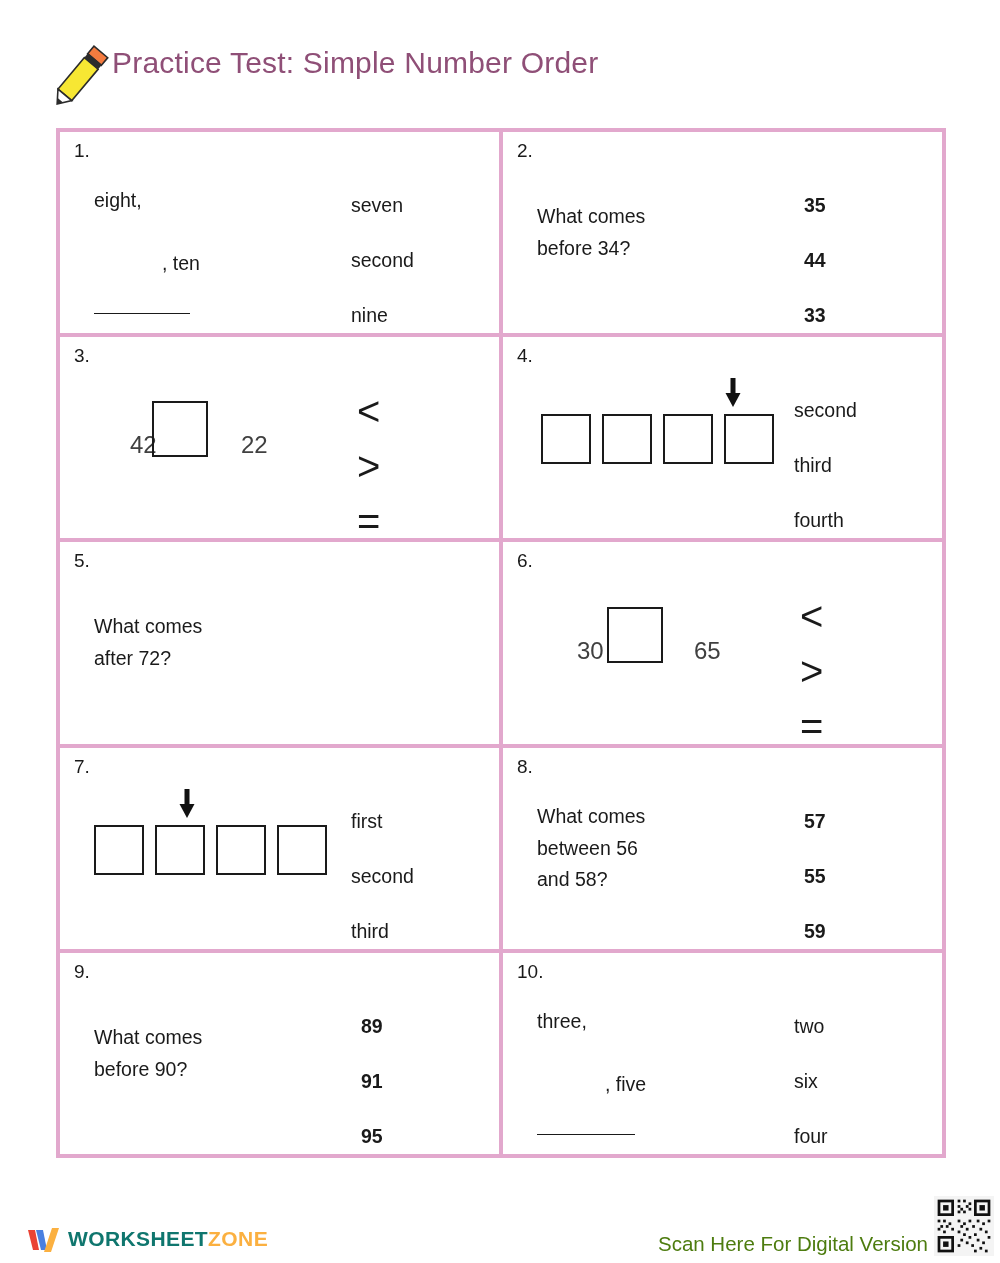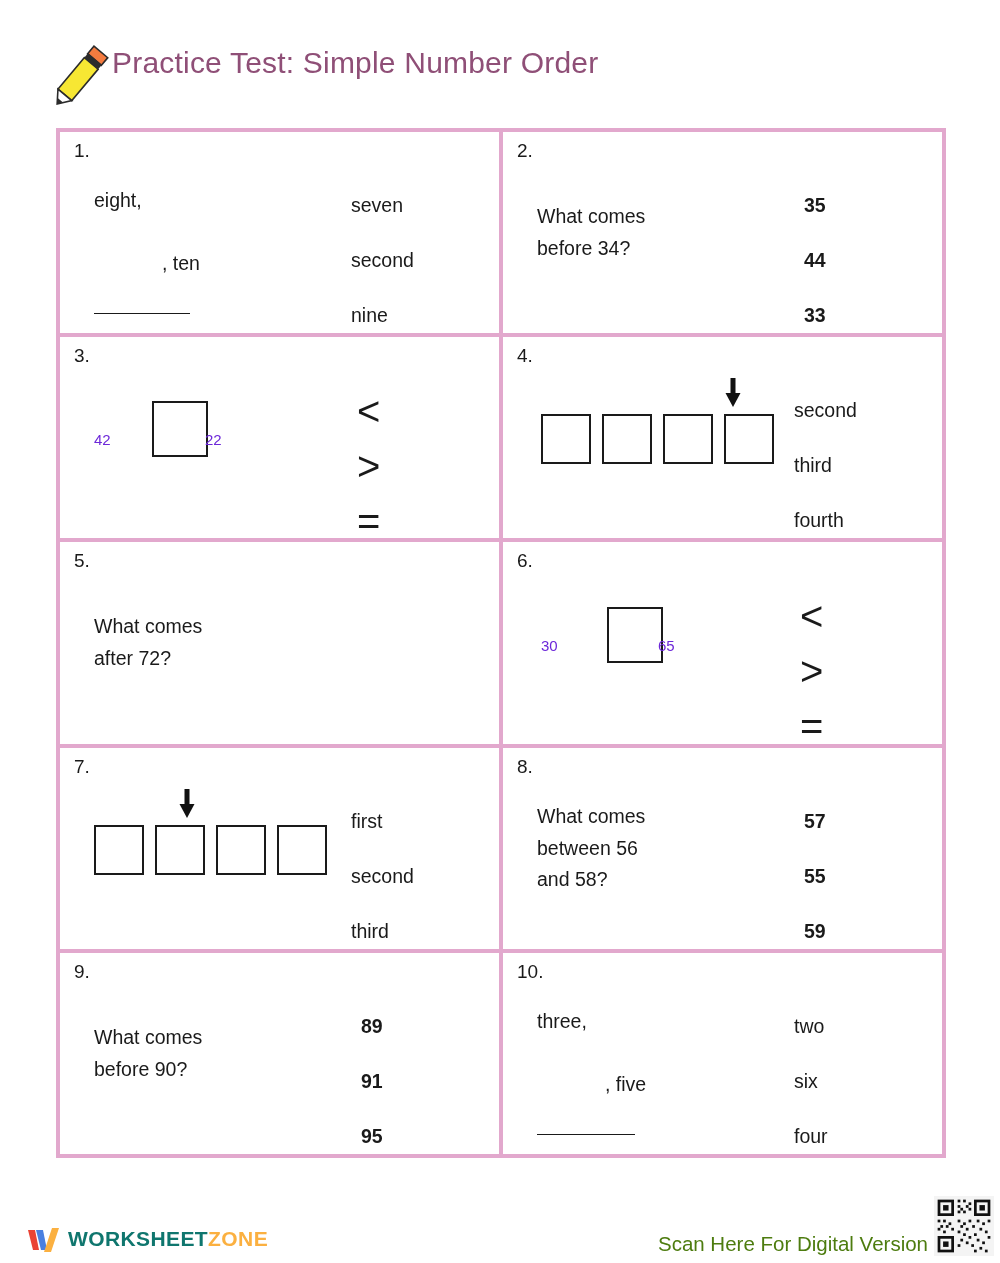--- a/index.html
+++ b/index.html
@@ -148,22 +148,23 @@
   .sqbox {
     position: absolute;
     width: 56px;
     height: 56px;
     border: 2.2px solid #1a1a1a;
     box-sizing: border-box;
     background: transparent;
   }
   .cmpnum {
     position: absolute;
-    font-size: 15px;
-    color: #6d28d9;
+    font-size: 24px;
+    color: #404040;
+    margin-left: 36px;
   }
 
   
   .boxstrip {
     position: absolute;
     display: flex;
     gap: 11px;
   }
   .obox {
     width: 50px;

